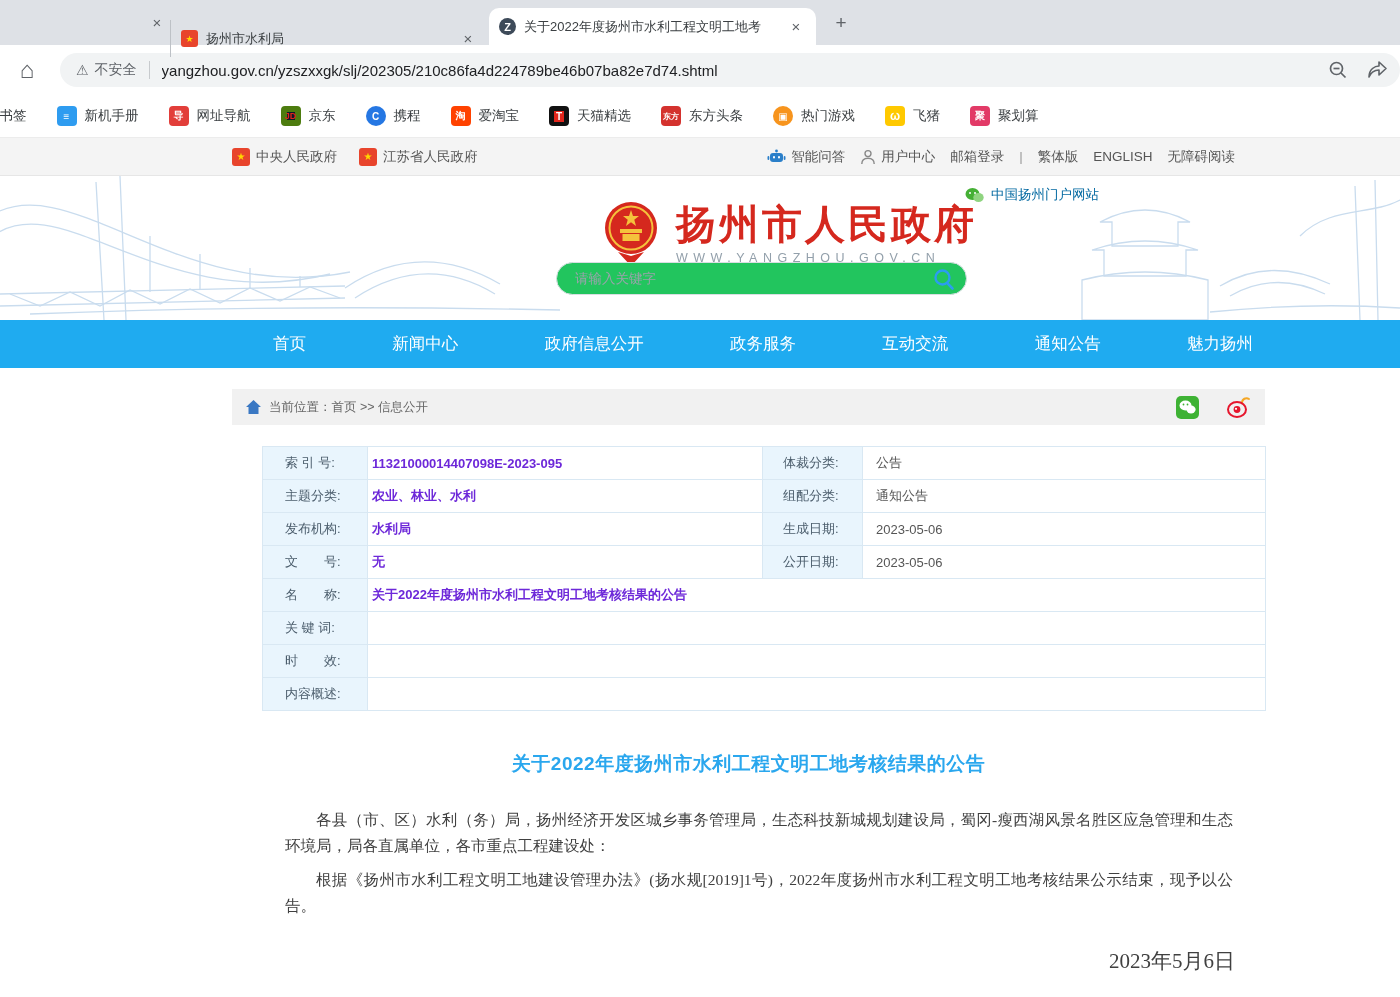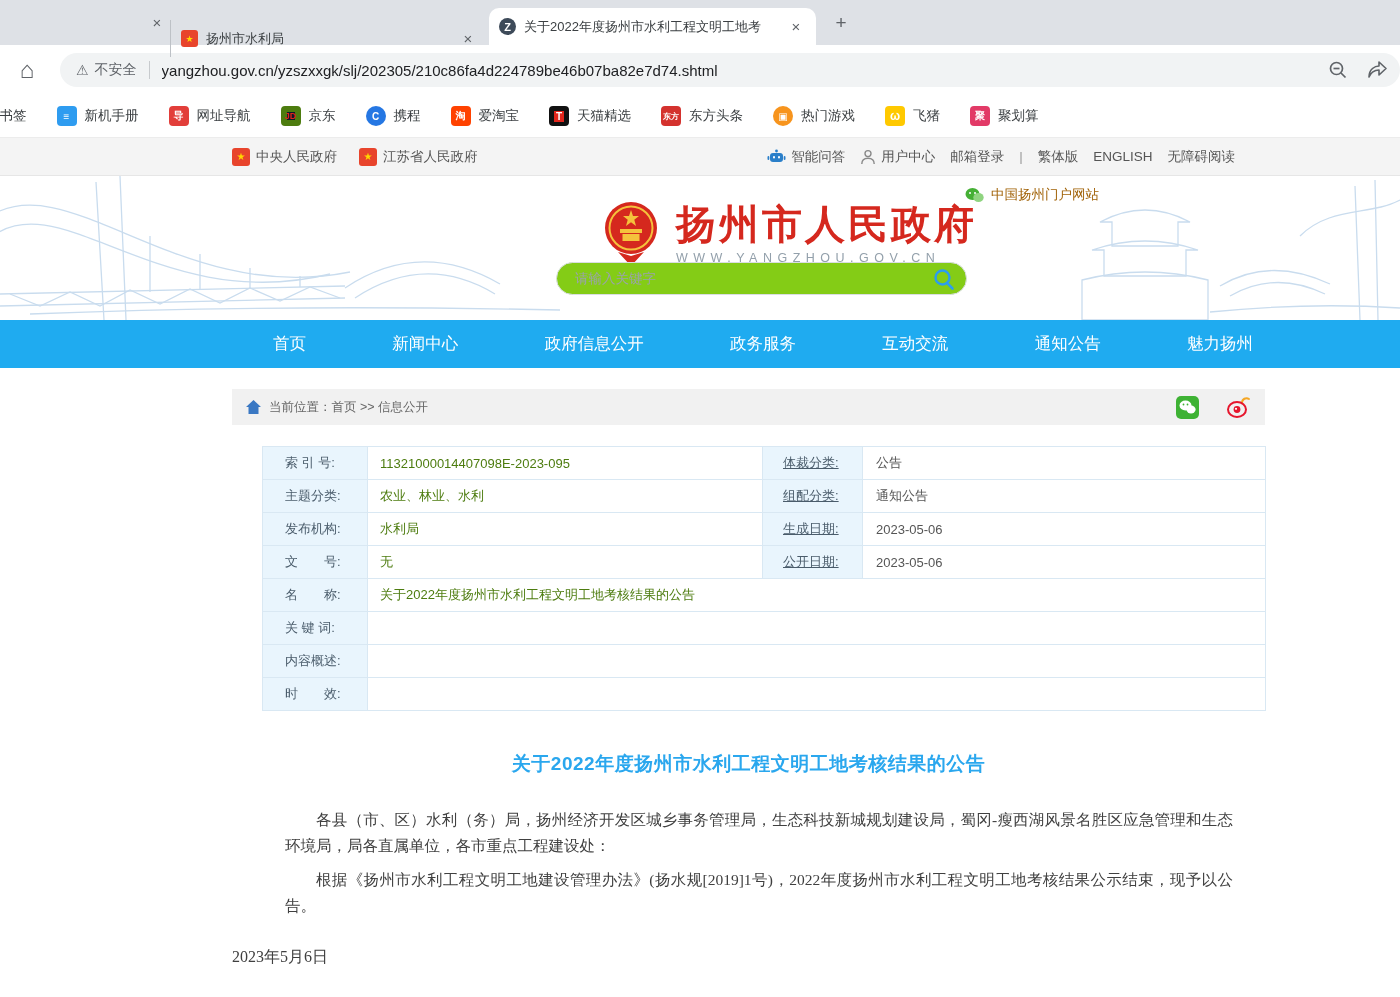--- a/index.html
+++ b/index.html
@@ -68,22 +68,22 @@
   
   .banner { position:relative; height:144px; background:#fff; overflow:hidden; }
   .art { position:absolute; top:0; pointer-events:none; }
   .art.left { left:0; }
   .art.right { right:0; }
   .logo-row { position:absolute; left:600px; top:24px; display:flex; align-items:center; gap:14px; }
   .site-name { font-size:40px; font-weight:bold; color:#d5281e; letter-spacing:3px;
                font-family:"Liberation Sans",sans-serif; line-height:1.1; }
   .site-url { font-size:12.5px; color:#93a0ab; letter-spacing:5.5px; margin-top:5px; }
   .portal { position:absolute; left:965px; top:10px; display:flex; align-items:center; gap:7px;
-            font-size:13.5px; color:#a16207; }
-  .searchbox { position:absolute; left:556px; top:86px; width:411px; height:33px; background:#84cc16;
+            font-size:13.5px; color:#0369a1; }
+  .searchbox { position:absolute; left:556px; top:86px; width:411px; height:33px; background:#22c55e;
                border:1px solid #d9dee2; border-radius:17px; display:flex; align-items:center;
                padding:0 10px 0 18px;justify-content:flex-end; }
   .searchbox input { flex:1; border:none; outline:none; font-size:13.5px; color:#333; background:transparent; }
   .searchbox input::placeholder { color:#9aa3ab; }
 
   
   .mainnav { height:48px; background:#1fabf0; display:flex; align-items:center;
              justify-content:space-between; padding:0 147px 0 273px; }
   .mainnav .nitem { color:#fff; font-size:16.5px; white-space:nowrap; cursor:pointer; }
 
@@ -91,32 +91,32 @@
   .content { width:1033px; margin-left:232px; }
   .crumbbar { margin-top:21px; height:36px; background:#f1f1f1; display:flex; align-items:center;
               padding:0 14px; }
   .crumbtxt { font-size:12.5px; color:#666; margin-left:8px; }
   .crumbtxt a { color:#666; text-decoration:none; cursor:pointer; }
   .shareics { margin-left:auto; display:flex; align-items:center; gap:28px; }
 
   table.meta { margin:21px 0 0 30px; width:1003px; border-collapse:collapse; table-layout:fixed; }
   table.meta td { border:1px solid #d9e8f3; height:33px; font-size:13px; overflow:hidden; white-space:nowrap; }
   td.mlabel { background:#e9f5fd; color:#4a5c6b; padding-left:22px; width:105px; }
-  td.mlabel2 { background:#e9f5fd; color:#4a5c6b; padding-left:20px; width:100px;text-decoration:underline; }
-  td.mval { color:#4d7c0f; padding-left:12px; width:395px; }
+  td.mlabel2 { background:#e9f5fd; color:#4a5c6b; padding-left:20px; width:100px; }
+  td.mval { color:#6d28d9; padding-left:4px; width:395px;font-weight:bold; }
   td.mval2 { color:#555; padding-left:13px; width:403px; }
 
   .art-title { margin-top:40px; text-align:center; font-size:19px; font-weight:bold; color:#2aa7ee;
                letter-spacing:0.5px; }
   .art-body { margin:30px 32px 0 53px; font-family:"Liberation Serif","DejaVu Serif",serif;
               font-size:15.5px; color:#404040; line-height:26px; text-align:justify; }
   .art-body p { text-indent:2em; }
   .art-body p + p { margin-top:8px; }
-  .art-date { margin:28px 30px 0 0; font-family:"Liberation Serif","DejaVu Serif",serif;
-              font-size:16px; color:#404040; }
+  .art-date { margin:28px 30px 0 0; text-align:right; font-family:"Liberation Serif","DejaVu Serif",serif;
+              font-size:21px; color:#404040; }
   svg { display:block; }
 </style>
 </head>
 <body>
 
 <div class="page">
 
   <div class="tabbar">
     <div class="tab-close-lone tclose">×</div>
     <div class="tab inactive">
@@ -362,25 +362,25 @@
       </tr>
       <tr>
         <td class="mlabel">名　　称:</td>
         <td class="mval" colspan="3">关于2022年度扬州市水利工程文明工地考核结果的公告</td>
       </tr>
       <tr>
         <td class="mlabel">关 键 词:</td>
         <td class="mval" colspan="3"></td>
       </tr>
       <tr>
+        <td class="mlabel">时　　效:</td>
+        <td class="mval" colspan="3"></td>
+      </tr>
+      <tr>
         <td class="mlabel">内容概述:</td>
-        <td class="mval" colspan="3"></td>
-      </tr>
-      <tr>
-        <td class="mlabel">时　　效:</td>
         <td class="mval" colspan="3"></td>
       </tr>
     </tbody>
       </table>
 
     <div class="art-title">关于2022年度扬州市水利工程文明工地考核结果的公告</div>
 
     <div class="art-body">
       <p>各县（市、区）水利（务）局，扬州经济开发区城乡事务管理局，生态科技新城规划建设局，蜀冈-瘦西湖风景名胜区应急管理和生态环境局，局各直属单位，各市重点工程建设处：</p>
       <p>根据《扬州市水利工程文明工地建设管理办法》(扬水规[2019]1号)，2022年度扬州市水利工程文明工地考核结果公示结束，现予以公告。</p>

